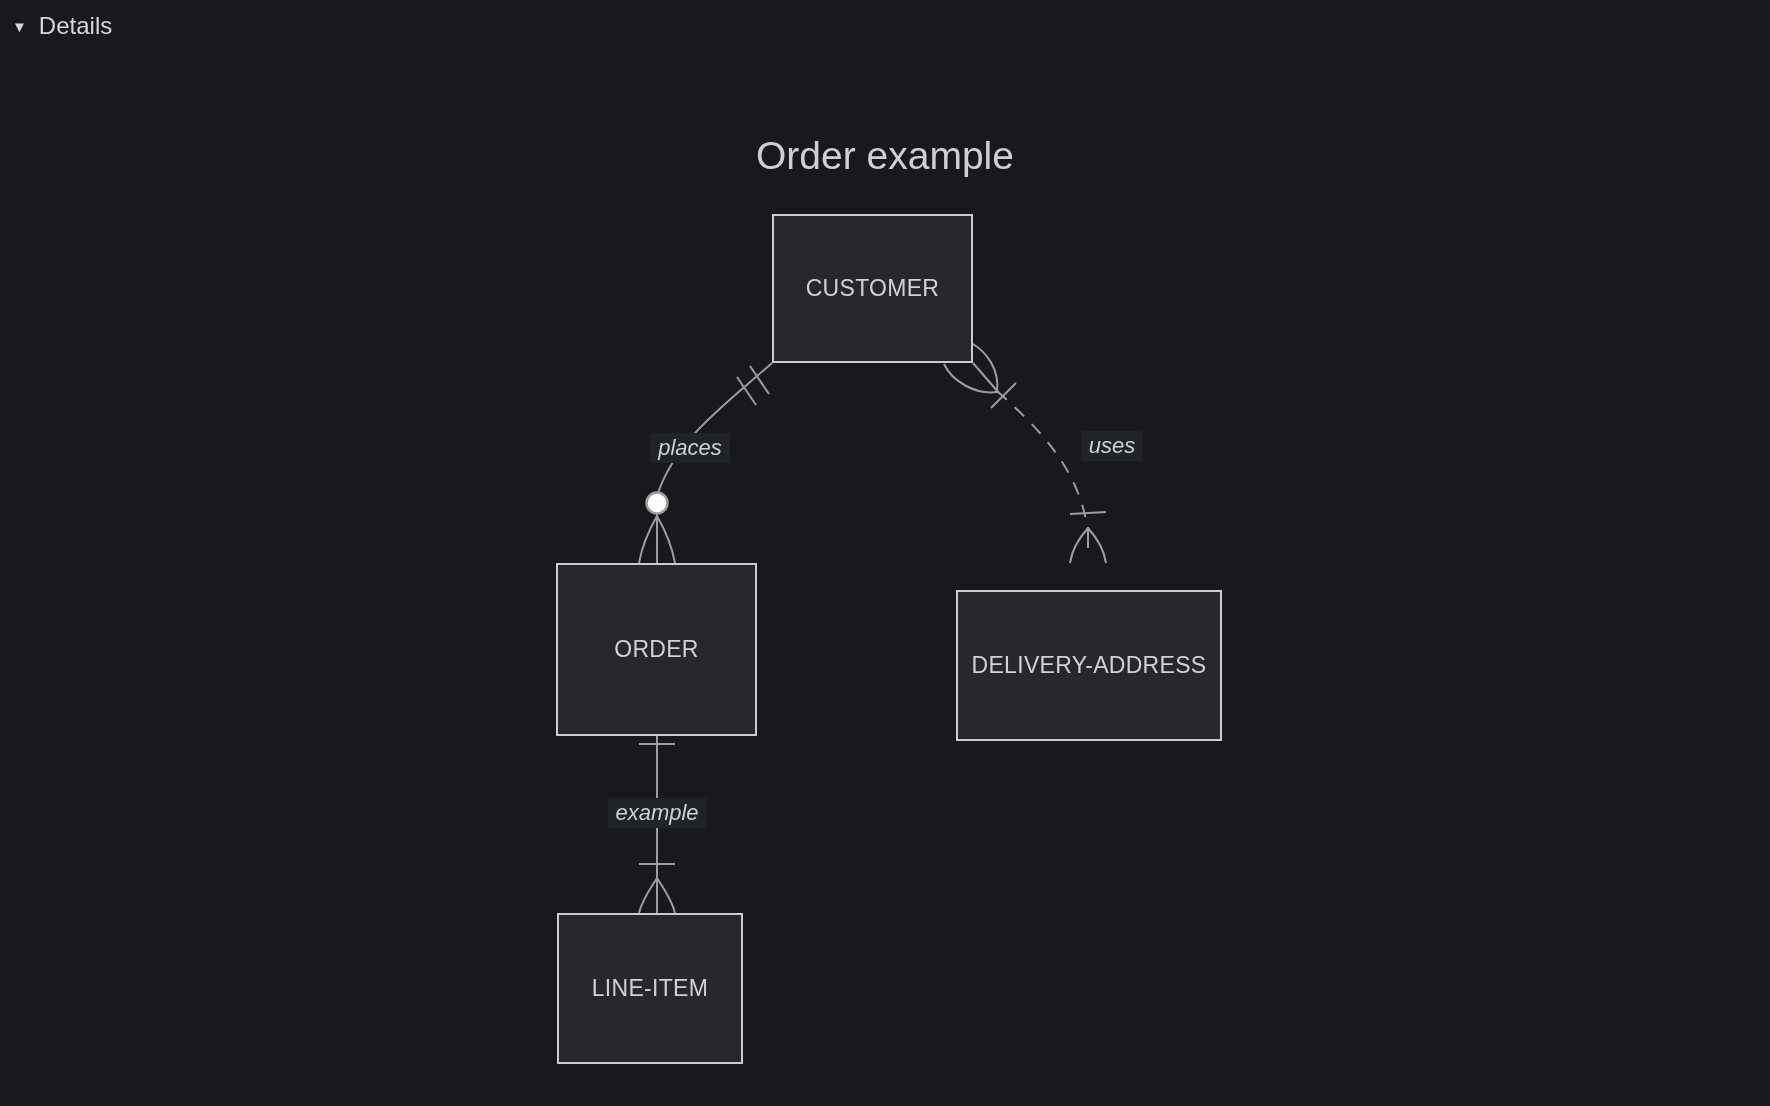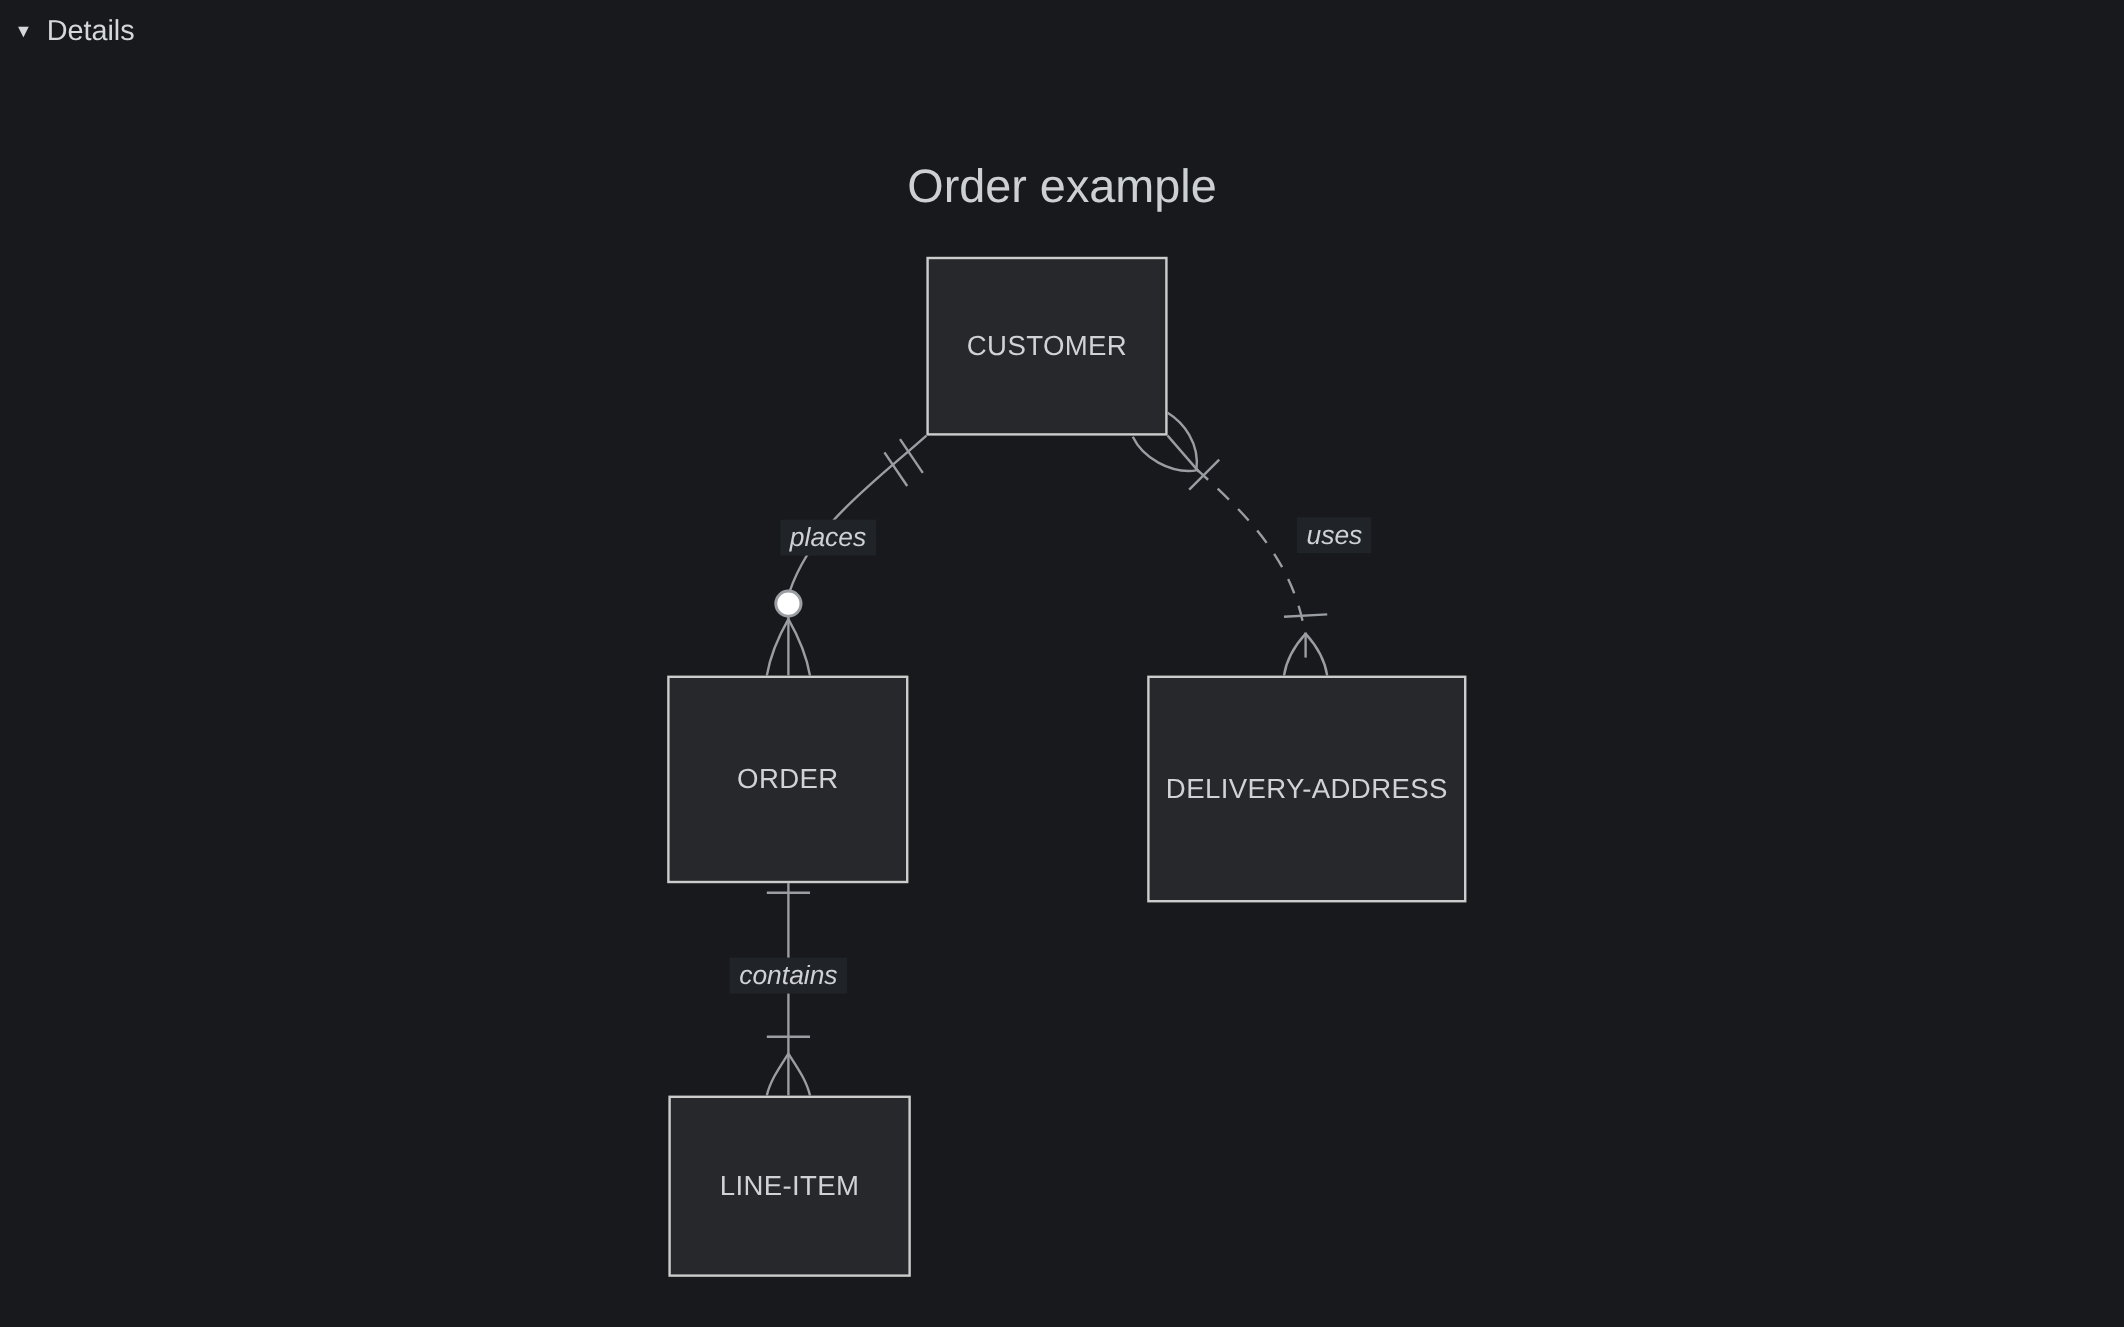--- a/index.html
+++ b/index.html
@@ -54,22 +54,22 @@
   .entity{
     position:absolute;
     background:var(--entity-fill);
     border:2px solid var(--entity-border);
     color:var(--entity-text);
     display:flex;align-items:center;justify-content:center;
     font-size:23px;letter-spacing:0.3px;
   }
   .entity.customer{left:772px;top:214px;width:201px;height:149px}
   .entity.order{left:556px;top:563px;width:201px;height:173px}
-  .entity.delivery{left:956px;top:563px;width:266px;height:189px}
-  .entity.lineitem{left:557px;top:913px;width:202px;height:151px}
+  .entity.delivery{left:956px;top:590px;width:266px;height:151px}
+  .entity.lineitem{left:557px;top:913px;width:186px;height:151px}
 
   
   .rel-label{
     position:absolute;
     transform:translate(-50%,-50%);
     background:var(--label-bg);
     color:var(--label-text);
     font-size:22px;
     padding:2px 8px;
     white-space:nowrap;
@@ -139,15 +139,15 @@
   </div>
   <div class="entity delivery">
     <span>DELIVERY-ADDRESS</span>
   </div>
   <div class="entity lineitem">
     <span>LINE-ITEM</span>
   </div>
 
   <div class="rel-label places">places</div>
   <div class="rel-label uses">uses</div>
-  <div class="rel-label contains">contains</div>
+  <div class="rel-label contains">example</div>
 
 </div>
 
 </body></html>

